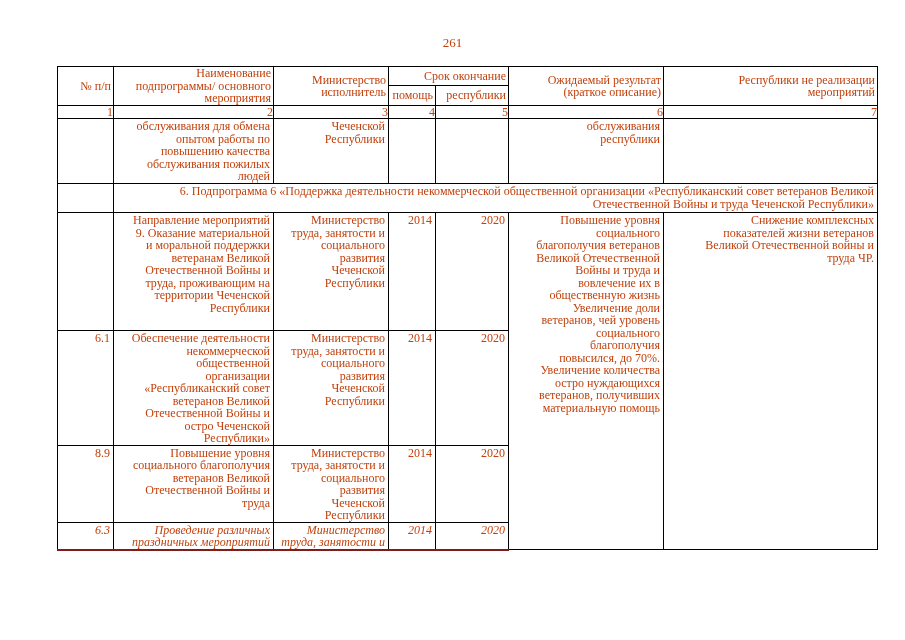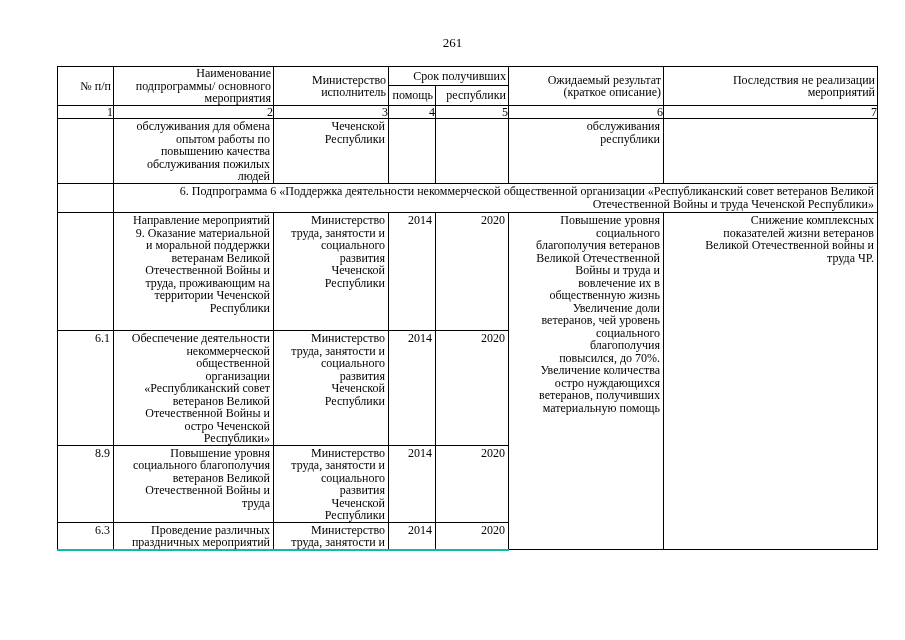--- a/index.html
+++ b/index.html
@@ -1,20 +1,20 @@
 <!DOCTYPE html>
 <html><head>
 <meta charset="utf-8">
 <style>
   html,body{margin:0;padding:0;background:#ffffff;}
   .page{
     position:relative;
     width:905px;height:640px;
     background:#ffffff;
-    color:#000000;
+    color:#c2410c;
     font-family:"Liberation Serif","DejaVu Serif",serif;
     overflow:hidden;
   }
   .page-number{
     position:absolute;top:36px;left:0;width:100%;
     text-align:center;font-size:13px;line-height:14px;
   }
   table.program{
     position:absolute;left:57px;top:66px;width:820px;
     border-collapse:collapse;table-layout:fixed;
@@ -24,21 +24,21 @@
     border:1px solid #000;
     vertical-align:top;
     text-align:right;
     padding:1px 3px 0 3px;
     white-space:pre-line;
     overflow:hidden;
   }
   tr.hrow td{vertical-align:middle;padding:0 2px;}
   tr.numsrow td{padding:0;line-height:12px;}
   td.left{text-align:left;margin-top:43px;}
-  tr.r63 td{border-bottom:2px solid #14b8a6;}
+  tr.r63 td{border-bottom:2px solid #7f1d1d;font-style:italic;}
 </style>
 </head>
 <body>
 
 <div class="page">
 
   <div class="page-number">261</div>
 
   <table class="program">
     <colgroup>
@@ -52,24 +52,24 @@
     </colgroup>
 
     <tbody>
         <tr class="hrow" style="height:19px">
       <td rowspan="2">№ п/п</td>
       <td rowspan="2">Наименование
 подпрограммы/ основного
 мероприятия</td>
       <td rowspan="2">Министерство
 исполнитель</td>
-      <td colspan="2">Срок получивших</td>
+      <td colspan="2">Срок окончание</td>
       <td rowspan="2">Ожидаемый результат
 (краткое описание)</td>
-      <td rowspan="2">Последствия не реализации
+      <td rowspan="2">Республики не реализации
 мероприятий</td>
     </tr>
     <tr class="hrow" style="height:20px">
       <td>помощь</td>
       <td>республики</td>
     </tr>
 
     <tr class="numsrow" style="height:13px">
       <td>1</td>
       <td>2</td>

